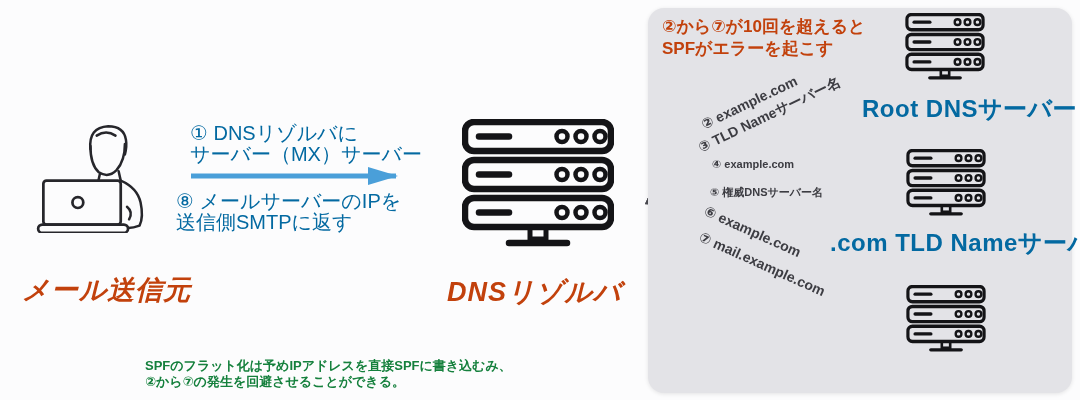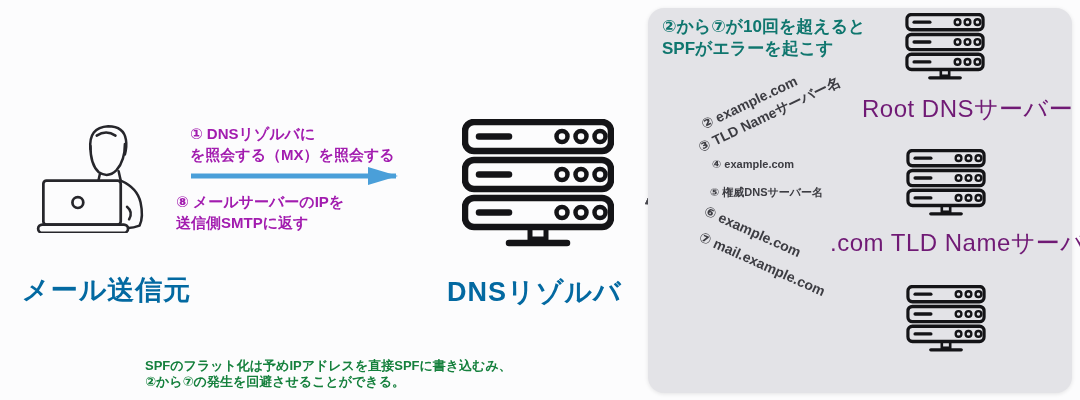--- a/index.html
+++ b/index.html
@@ -9,33 +9,33 @@
   }
   .stage{
     position:relative;
     width:1080px;height:400px;
     background:#fcfcfd;
     overflow:hidden;
   }
   .abs{position:absolute;}
 
   
-  .node-label{font-size:27px;font-weight:bold;color:#0369a1;letter-spacing:1px;}
+  .node-label{font-size:27px;font-weight:bold;color:#c2410c;letter-spacing:1px;font-style:italic;}
 
   
-  .step-block{font-size:15px;line-height:21px;font-weight:bold;color:#a21caf;}
+  .step-block{font-size:20px;line-height:21px;font-weight:normal;color:#0369a1;}
 
   
   .panel{
     left:648px;top:8px;width:424px;height:385px;
     background:#e3e3e7;border-radius:16px;
     box-shadow:0 1px 4px rgba(0,0,0,0.10);
   }
-  .warning{font-size:17px;line-height:22px;font-weight:bold;color:#0f766e;}
-  .server-caption{font-size:24px;font-weight:normal;color:#701a75;letter-spacing:0.5px;white-space:nowrap;}
+  .warning{font-size:17px;line-height:22px;font-weight:bold;color:#c2410c;}
+  .server-caption{font-size:24px;font-weight:bold;color:#0369a1;letter-spacing:0.5px;white-space:nowrap;}
 
   
   .arrow-label{
     font-size:14px;font-weight:600;color:#3c3c42;white-space:nowrap;
     transform-origin:0 50%;height:18px;line-height:18px;
   }
   .arrow-label.big{font-size:11px;}
 
   .footnote{font-size:13px;line-height:16px;font-weight:bold;color:#15803d;}
 
@@ -99,21 +99,21 @@
       <rect x="8" y="55" width="74" height="42" rx="3" fill="#fcfcfd"></rect>
       <circle cx="41" cy="76" r="5.2" fill="#fcfcfd"></circle>
       <rect x="3" y="97" width="86" height="8" rx="4" fill="#fcfcfd"></rect>
     </g>
   </svg>
 
   <div class="abs node-label" style="left:22px;top:272px">メール送信元</div>
 
   <div class="abs step-block" style="left:190px;top:123px">
     <div>① DNSリゾルバに</div>
-    <div>を照会する（MX）を照会する</div>
+    <div>サーバー（MX）サーバー</div>
   </div>
 
   <svg class="abs icon-layer" style="left:0;top:0" width="1080" height="400">
     <defs>
       <marker id="blue-head" markerUnits="userSpaceOnUse" markerWidth="34" markerHeight="24" refX="28" refY="9" orient="auto">
         <path d="M0,0 L30,9 L0,18 Z" fill="#4a9fd9"></path>
       </marker>
       <marker id="dark-head" markerUnits="userSpaceOnUse" markerWidth="30" markerHeight="22" refX="22" refY="8" orient="auto">
         <path d="M0,0 L24,8 L0,16 Z" fill="#4b4b52"></path>
       </marker>

